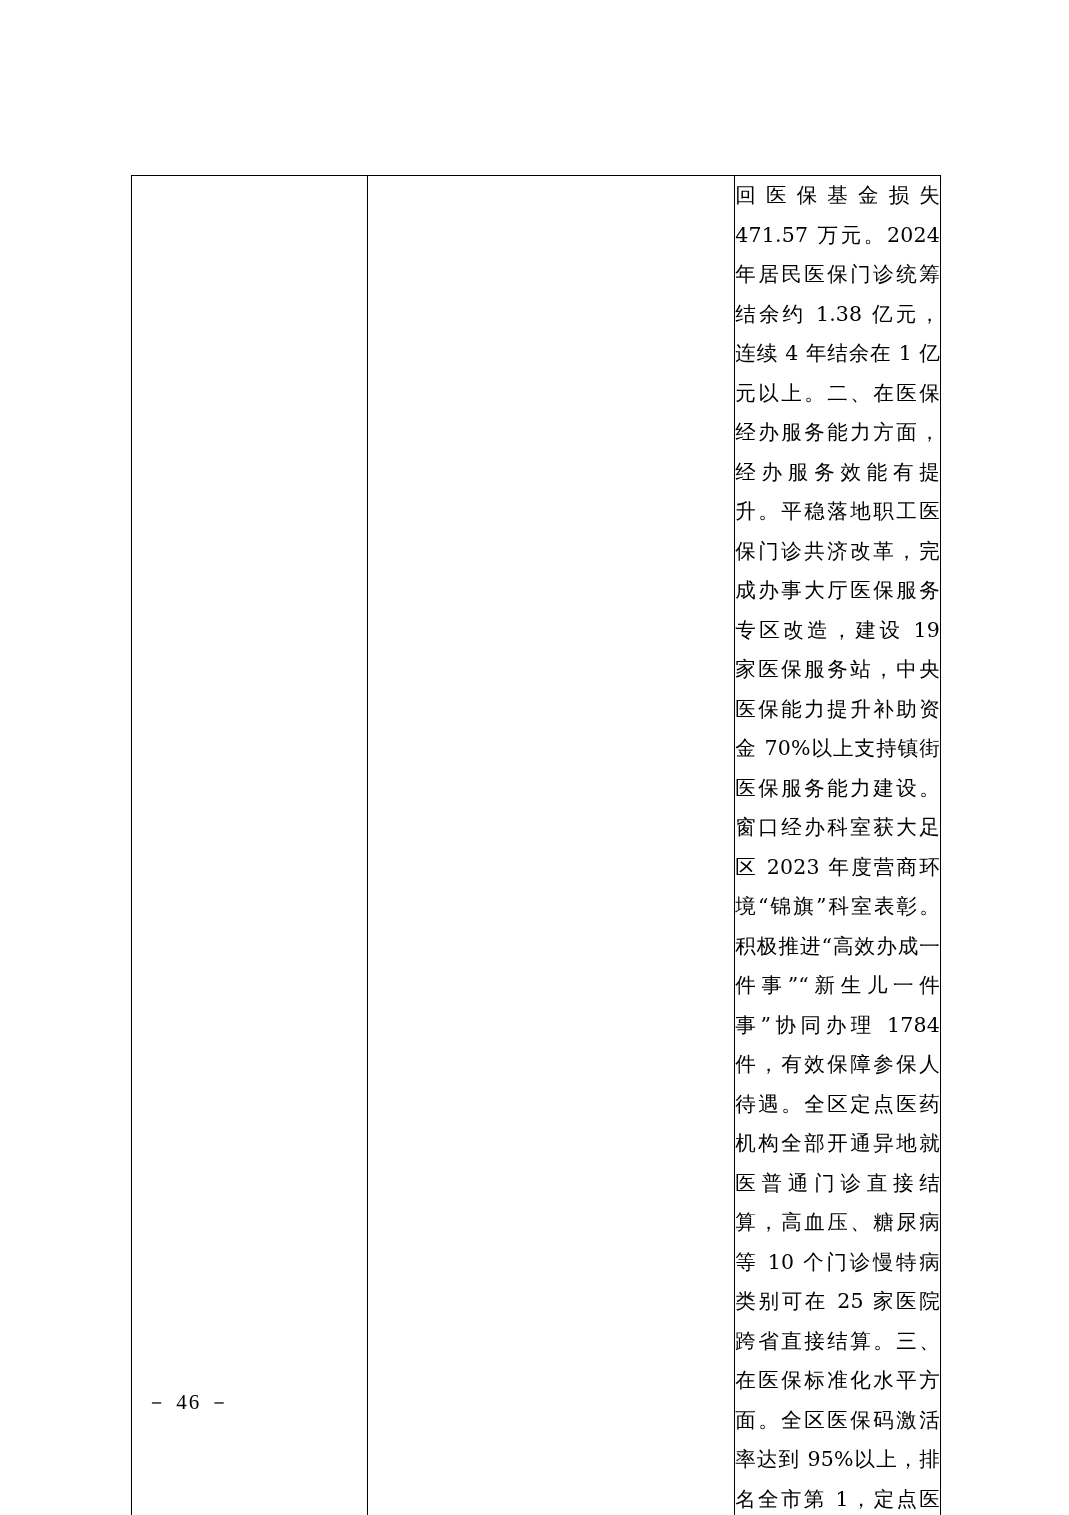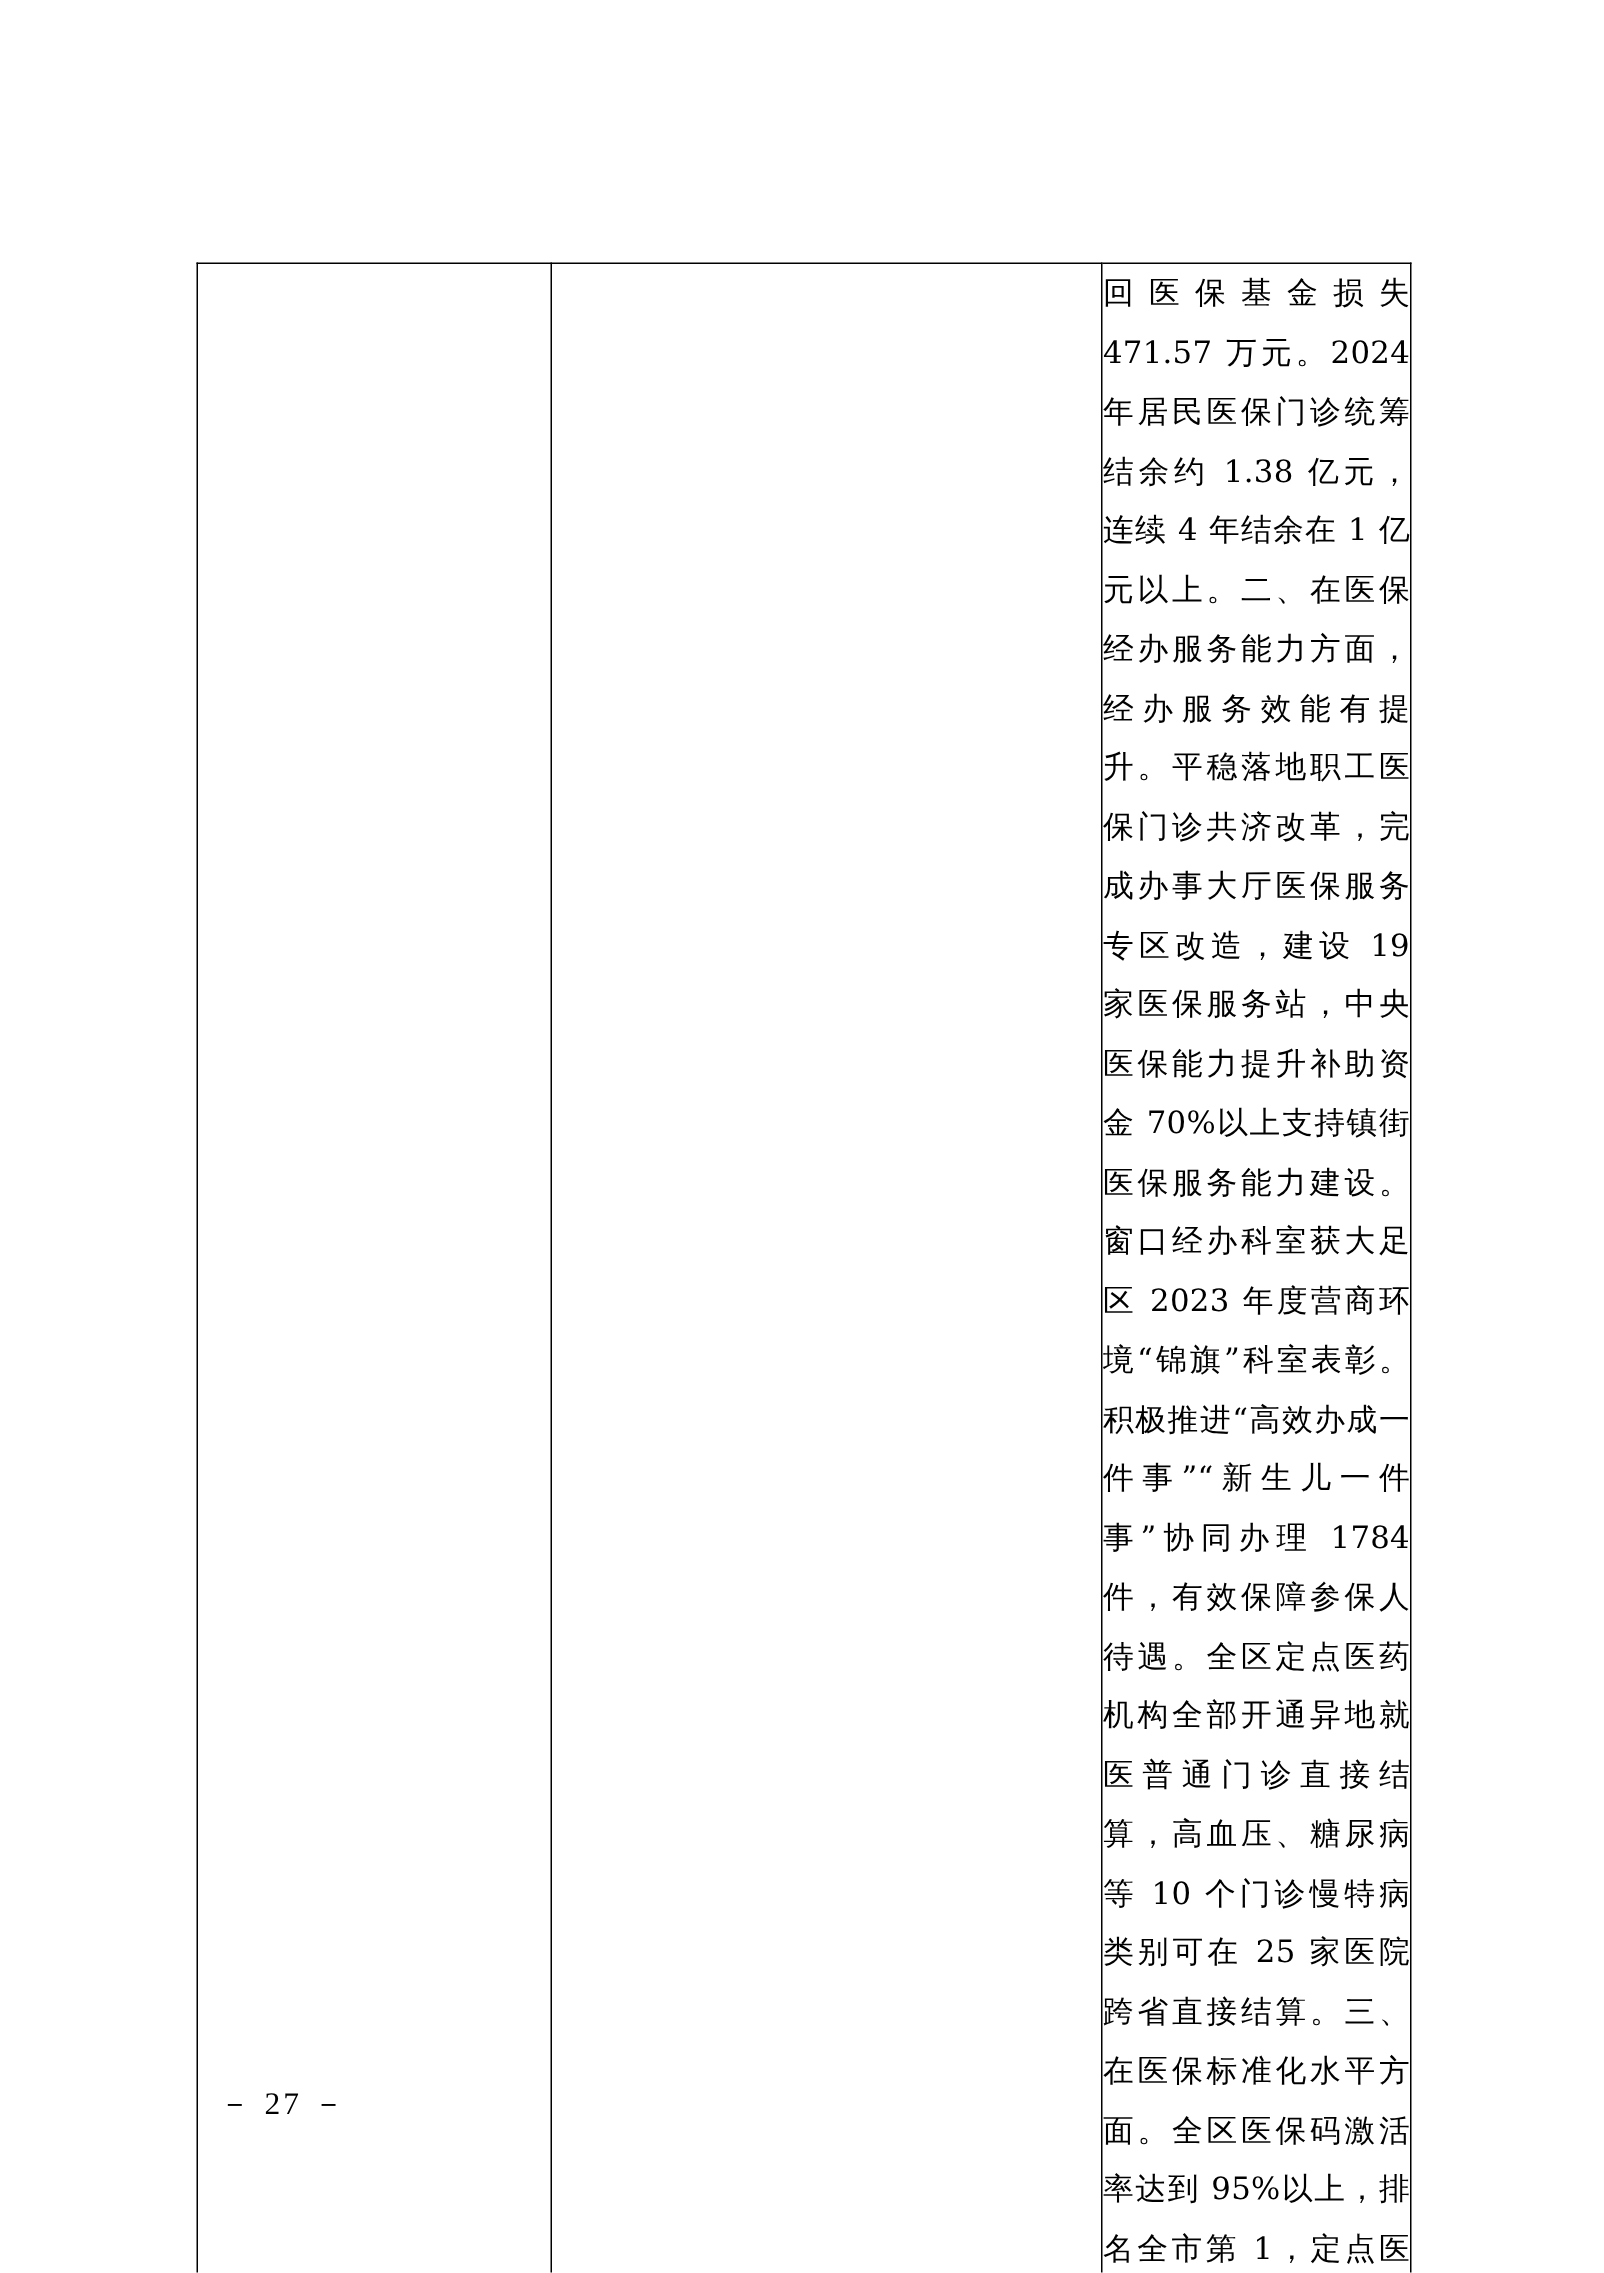--- a/index.html
+++ b/index.html
@@ -76,15 +76,15 @@
   <table class="doc-table">
     <tbody>
       <tr>
         <td class="col-1 cell-empty"></td>
         <td class="col-2 cell-empty"></td>
         <td class="col-3 cell-text">回医保基金损失 471.57 万元。2024 年居民医保门诊统筹结余约 1.38 亿元，连续 4 年结余在 1 亿元以上。二、在医保经办服务能力方面，经办服务效能有提升。平稳落地职工医保门诊共济改革，完成办事大厅医保服务专区改造，建设 19 家医保服务站，中央医保能力提升补助资金 70%以上支持镇街医保服务能力建设。窗口经办科室获大足区 2023 年度营商环境“锦旗”科室表彰。积极推进“高效办成一件事”“新生儿一件事”协同办理 1784 件，有效保障参保人待遇。全区定点医药机构全部开通异地就医普通门诊直接结算，高血压、糖尿病等 10 个门诊慢特病类别可在 25 家医院跨省直接结算。三、在医保标准化水平方面。全区医保码激活率达到 95%以上，排名全市第 1，定点医药机构开通医保码结算率达到 92.97%。同时做好医保信息业务编码标准的贯标工作，截至 2024 年</td>
       </tr>
     </tbody>
   </table>
 
-  <div class="page-number">－ 27 －</div>
+  <div class="page-number">－ 46 －</div>
 
 </div>
 
 </body></html>

